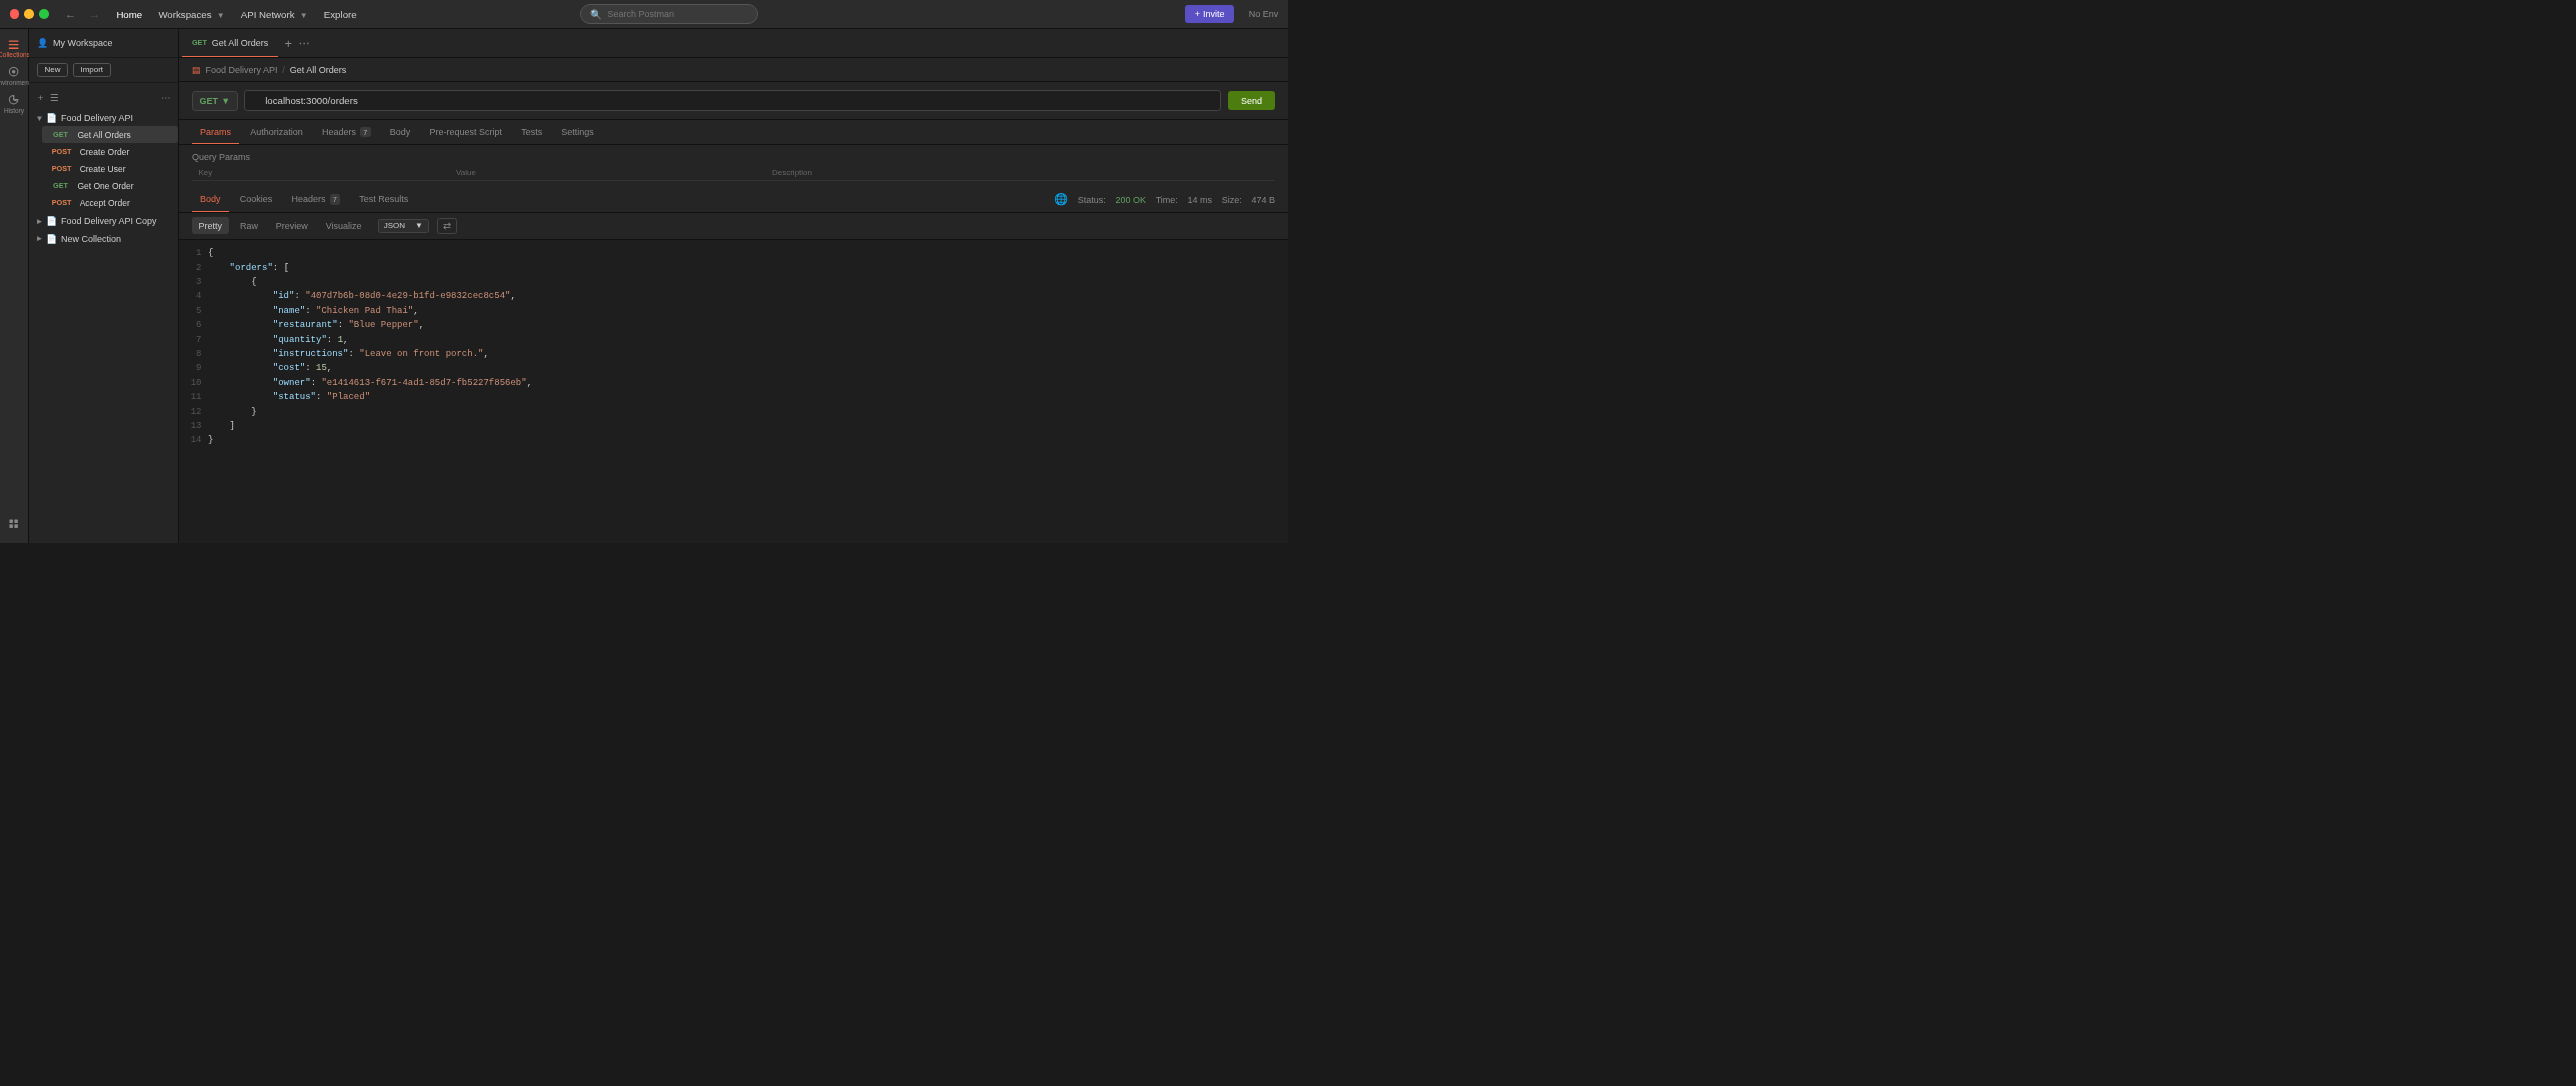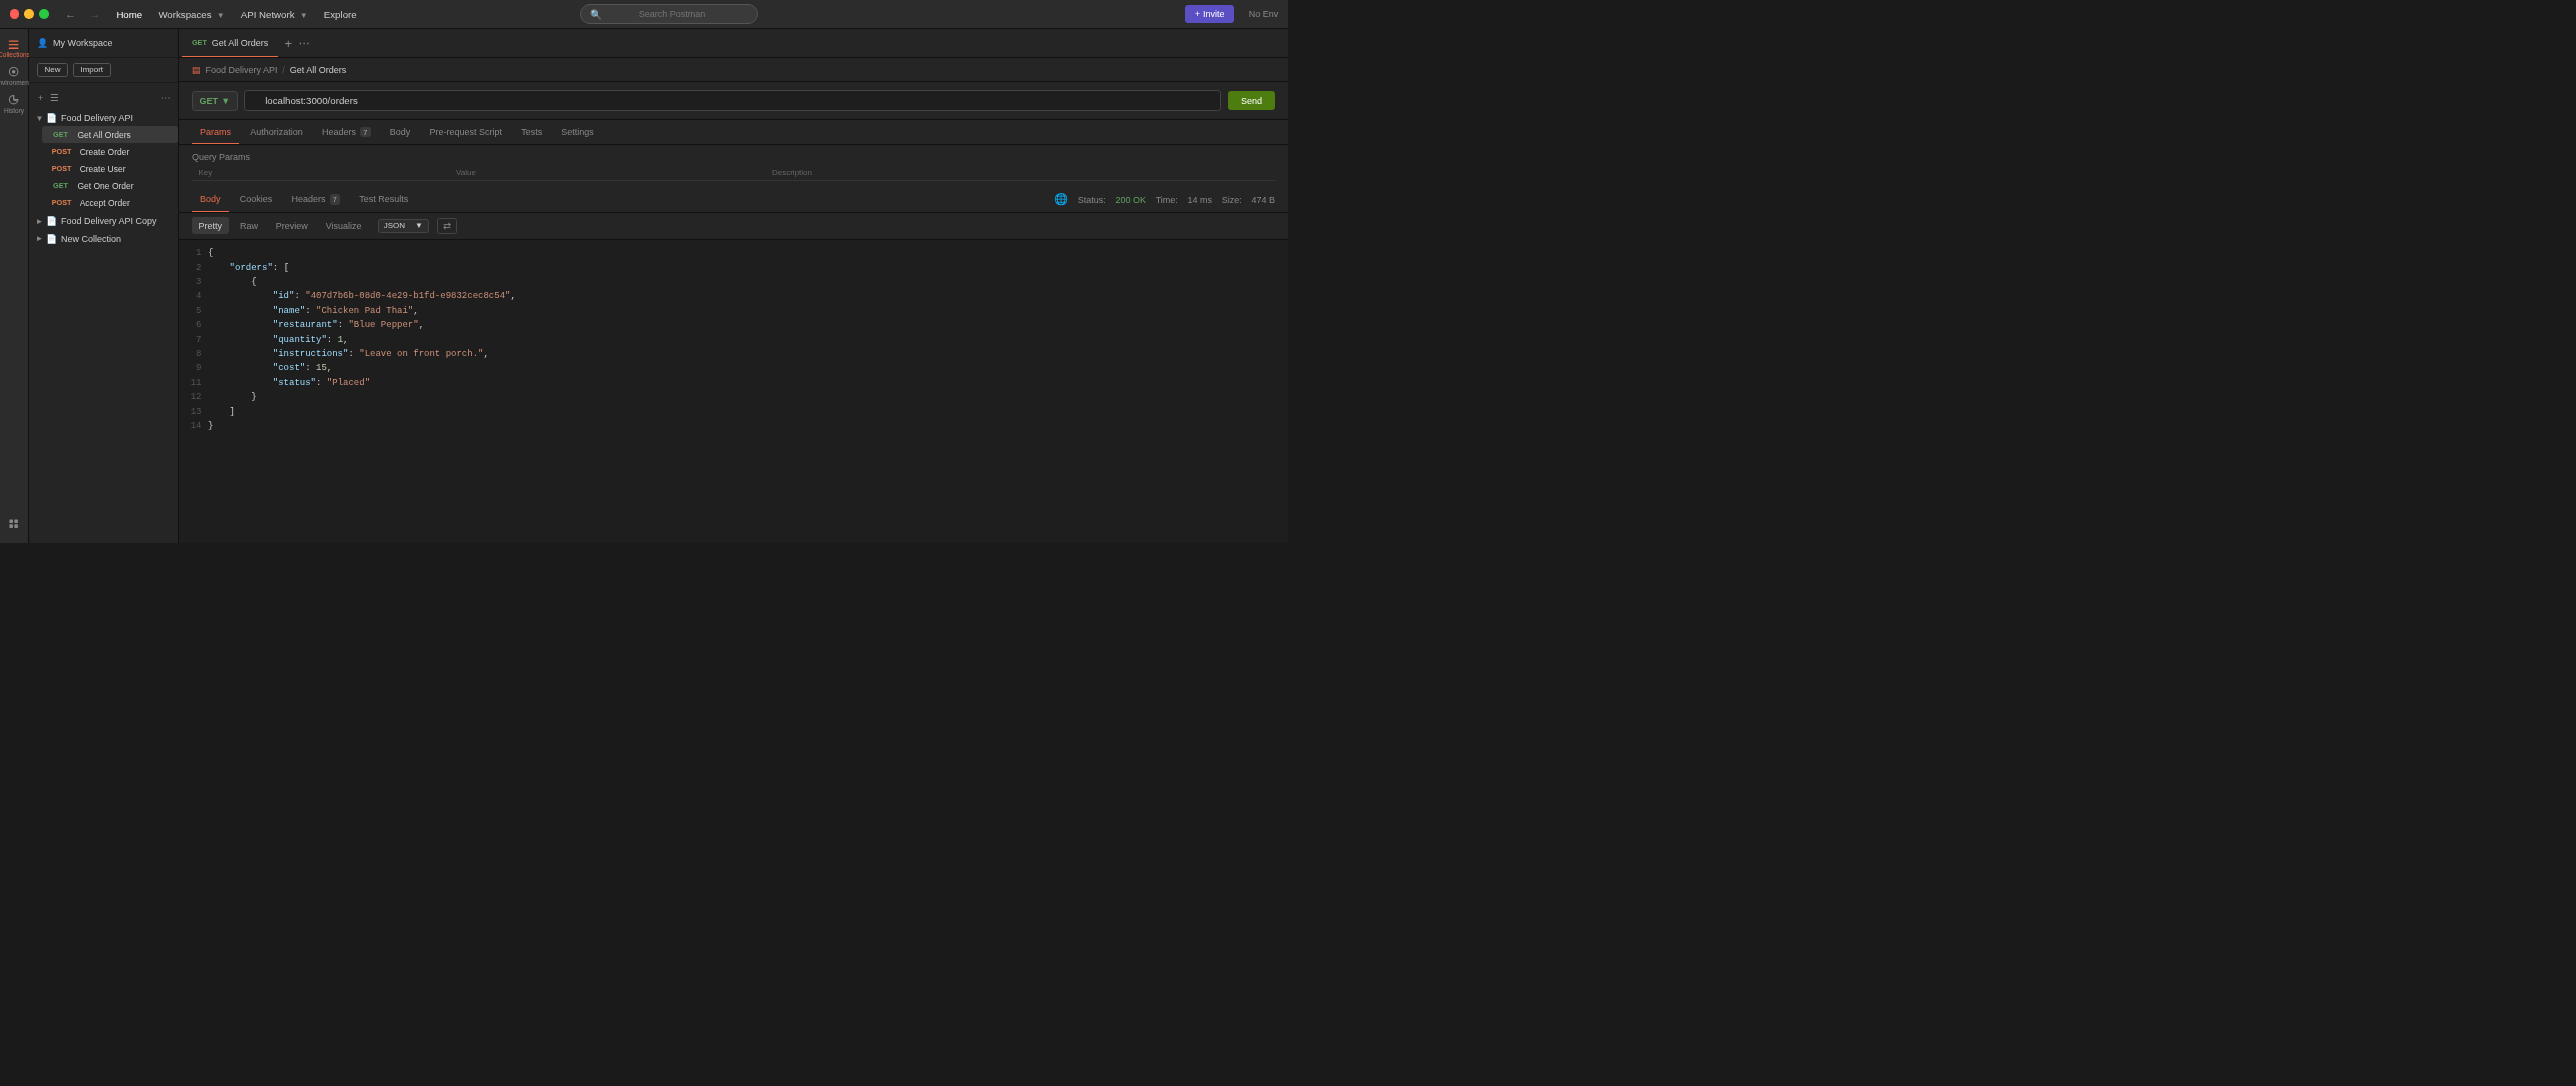--- a/index.html
+++ b/index.html
@@ -67,21 +67,20 @@
       width: 178px;
       cursor: pointer;
     }
     .search-bar input {
       background: none;
       border: none;
       color: #ccc;
       font-size: 9px;
       outline: none;
       width: 129px;
-      text-align: center;
     }
     .invite-btn {
       background: #5b4fc4;
       color: #fff;
       border: none;
       border-radius: 3.2px;
       padding: 4px 9.7px;
       font-size: 9px;
       cursor: pointer;
       margin-left: auto;
@@ -770,20 +769,24 @@
         </div>
         <div class="code-line">
           <span class="line-num">8</span>
           <span class="line-content">            <span class="c-key">"instructions"</span>: <span class="c-str">"Leave on front porch."</span>,</span>
         </div>
         <div class="code-line">
           <span class="line-num">9</span>
           <span class="line-content">            <span class="c-key">"cost"</span>: <span class="c-num">15</span>,</span>
         </div>
         <div class="code-line">
+          <span class="line-num">10</span>
+          <span class="line-content">            <span class="c-key">"owner"</span>: <span class="c-str">"e1414613-f671-4ad1-85d7-fb5227f856eb"</span>,</span>
+        </div>
+        <div class="code-line">
           <span class="line-num">11</span>
           <span class="line-content">            <span class="c-key">"status"</span>: <span class="c-str">"Placed"</span></span>
         </div>
         <div class="code-line">
           <span class="line-num">12</span>
           <span class="line-content">        <span class="c-bracket">}</span></span>
         </div>
         <div class="code-line">
           <span class="line-num">13</span>
           <span class="line-content">    <span class="c-bracket">]</span></span>

